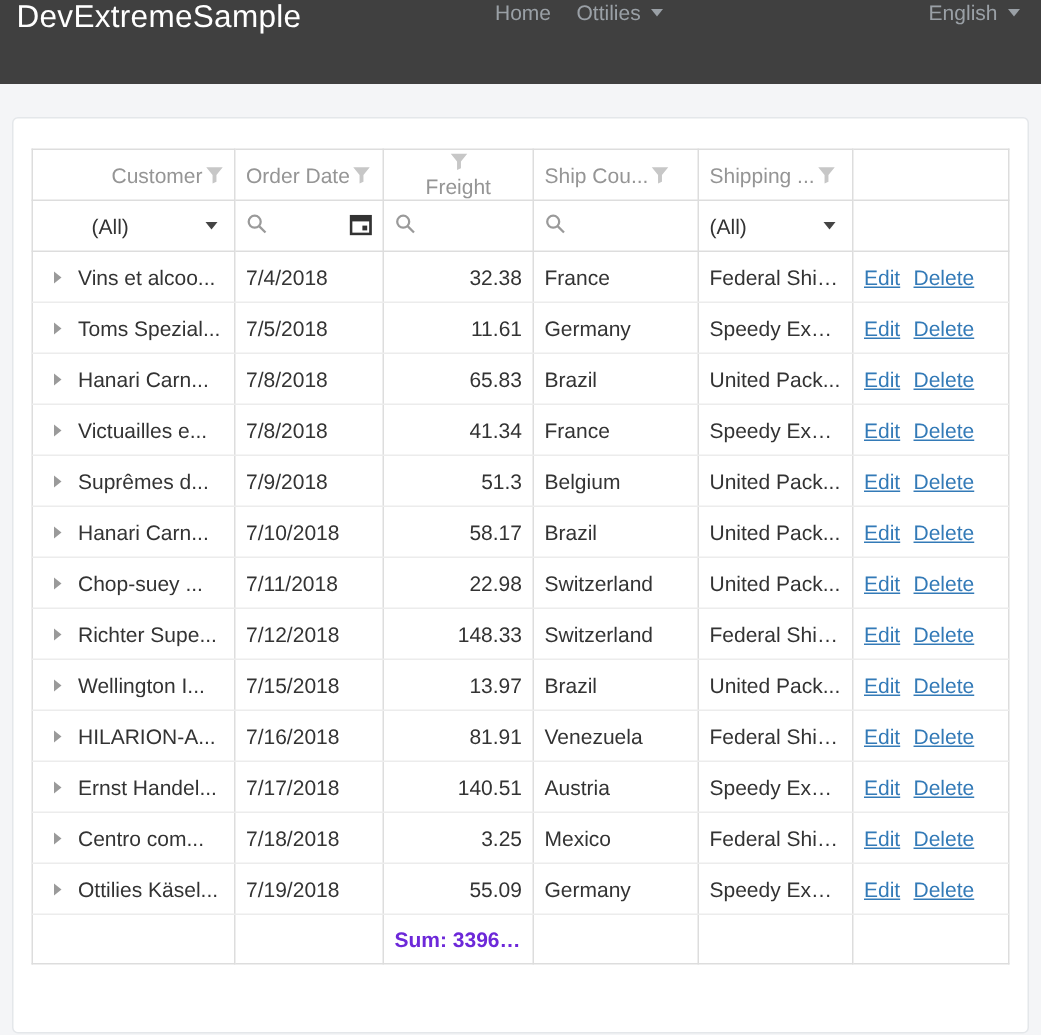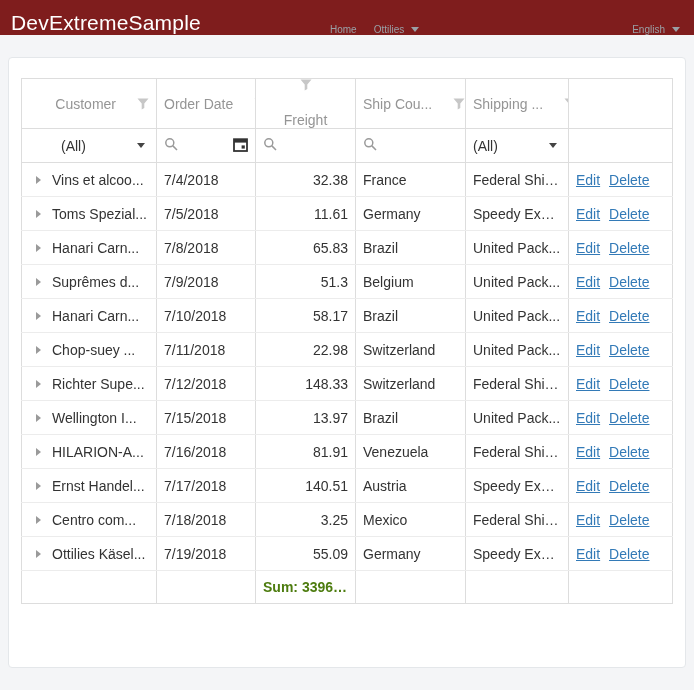--- a/index.html
+++ b/index.html
@@ -6,42 +6,42 @@
   html, body { width: 694px; height: 690px; overflow: hidden; }
   body {
     background: #f4f5f7;
     font-family: "Liberation Sans", sans-serif;
     color: #333;
   }
 
   
   .navbar {
     position: relative;
-    height: 35px;
-    background: #7f1d1d;
+    height: 56px;
+    background: #404040;
     display: flex;
-    align-items: flex-end;
+    align-items: flex-start;
   }
   .brand {
     color: #fff;
     font-size: 21px;
     margin-left: 11px;
     letter-spacing: 0.2px;
     cursor: pointer;
   }
   .nav-center {
     position: absolute;
     left: 330px;
     display: flex;
     gap: 17px;
     align-items: center;
   }
   .nav-link {
     color: #9aa0a6;
-    font-size: 10px;
+    font-size: 14px;
     text-decoration: none;
     display: inline-flex;
     align-items: center;
     gap: 7px;
     cursor: pointer;
   }
   .nav-right { position: absolute; right: 14px; }
   .caret-down {
     width: 0; height: 0;
     border-left: 4px solid transparent;
@@ -111,21 +111,21 @@
     color: #959595;
   }
   tr.filter-row td { border-bottom: 1px solid #ddd; }
   tbody.grid-body td { border-bottom: 1px solid #ececec; }
   tr.footer-row td {
     border-top: 1px solid #ddd;
     border-bottom: 1px solid #ddd;
     height: 33px;
   }
 
-  .hdr { display: flex; align-items: center; gap: 21px; }
+  .hdr { display: flex; align-items: center; gap: 2px; }
   .hdr.end { justify-content: flex-end; }
   .hdr.between { justify-content: space-between; flex-direction: column; }
 
   
   .funnel svg { display: block; }
 
   
   .fcell { display: flex; align-items: center; justify-content: space-between; cursor: text; }
   .fcell.select { cursor: pointer; }
   .fcell .sel-caret {
@@ -162,21 +162,21 @@
   .cmd-cell a {
     color: #337ab7;
     text-decoration: underline;
     cursor: pointer;
     margin-top: 40px;
   }
   .cmd-cell a + a { margin-left: 5px; }
 
   .summary-cell {
     font-weight: bold;
-    color: #4d7c0f;
+    color: #6d28d9;
     text-align: center;
   }
 </style>
 </head>
 <body>
 
 <nav class="navbar">
   <div class="brand">DevExtremeSample</div>
   <div class="nav-center">
     <a class="nav-link">
@@ -360,20 +360,35 @@
           <td>Brazil</td>
           <td>United Pack...</td>
           <td class="cmd-cell"><a>Edit</a> <a>Delete</a></td>
         </tr>
         <tr>
           <td class="td-customer">
             <div class="cust-wrap">
               <span class="expander">
                 <span class="tri-right"></span>
               </span>
+              <span class="cust-text">Victuailles e...</span>
+            </div>
+          </td>
+          <td>7/8/2018</td>
+          <td class="num">41.34</td>
+          <td>France</td>
+          <td>Speedy Expr...</td>
+          <td class="cmd-cell"><a>Edit</a> <a>Delete</a></td>
+        </tr>
+        <tr>
+          <td class="td-customer">
+            <div class="cust-wrap">
+              <span class="expander">
+                <span class="tri-right"></span>
+              </span>
               <span class="cust-text">Suprêmes d...</span>
             </div>
           </td>
           <td>7/9/2018</td>
           <td class="num">51.3</td>
           <td>Belgium</td>
           <td>United Pack...</td>
           <td class="cmd-cell"><a>Edit</a> <a>Delete</a></td>
         </tr>
         <tr>

